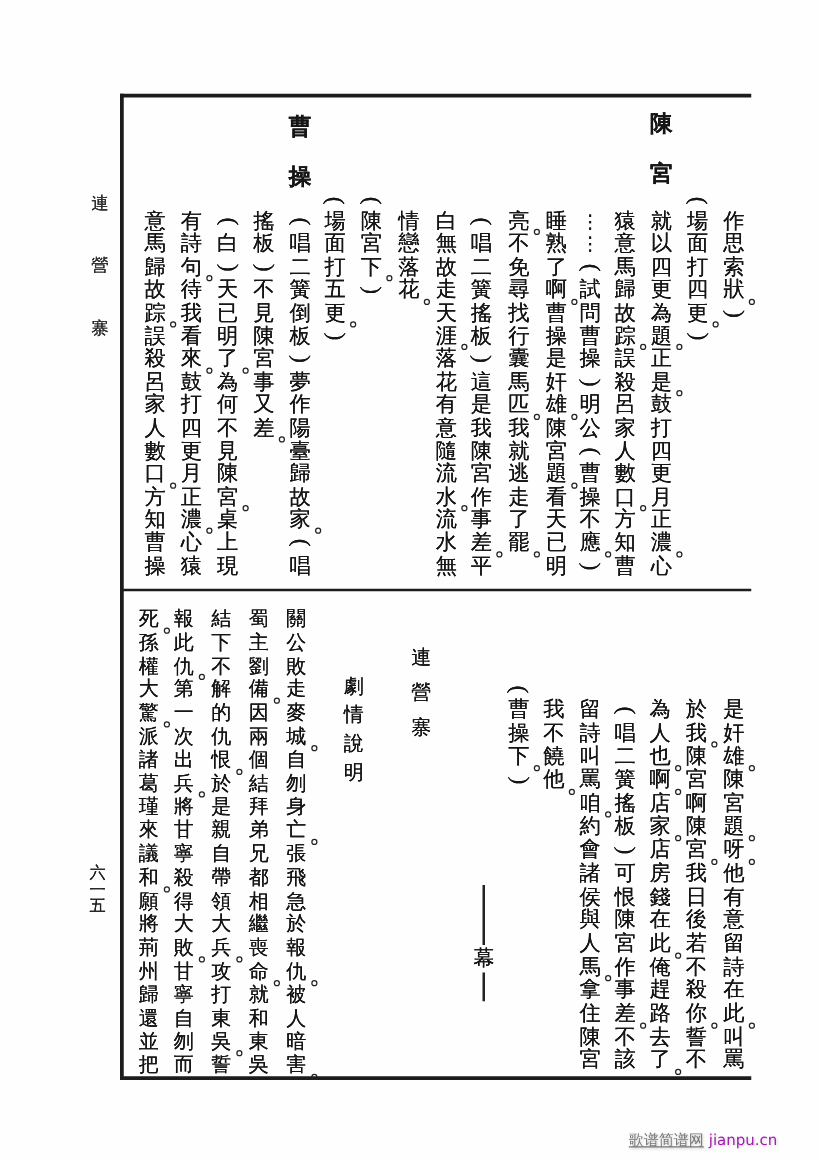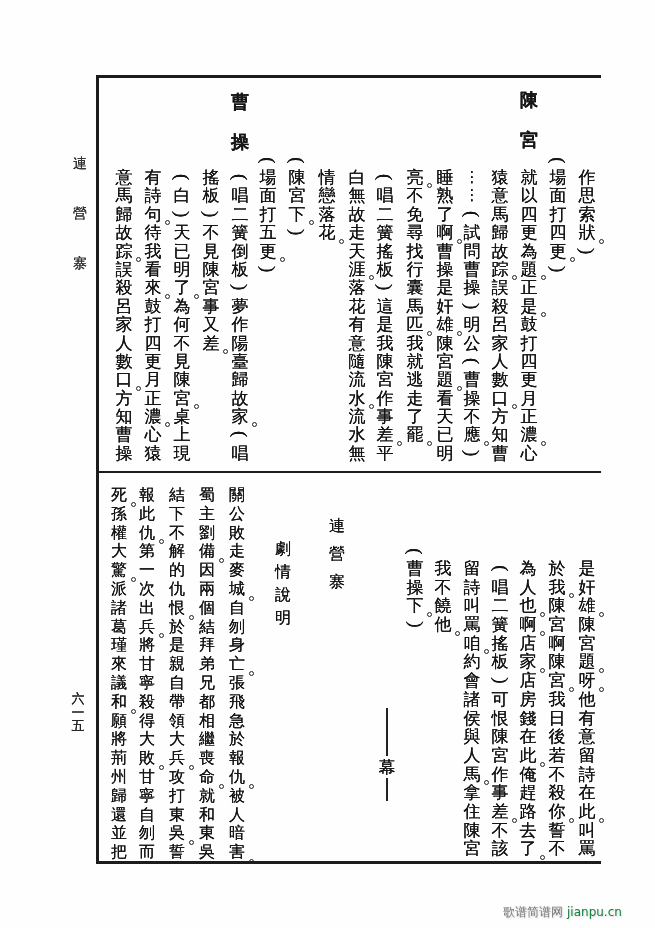--- a/index.html
+++ b/index.html
@@ -41,21 +41,21 @@
   .syn-heading .cell { width: 24px; }
   .margin-title { font-size: 14px; --p: 50px; color: #333; }
   .page-num { font-size: 13px; --p: 13.5px; color: #222; }
   .curtain-dash { position: absolute; width: 1.6px; background: #222; }
   .curtain-label { position: absolute; width: 22px; text-align: center; font-size: 17px; line-height: 20px; text-shadow: 0 0 0.5px #000; }
 
   .watermark {
     position: absolute; left: 503px; top: 904px; font-size: 12px; white-space: nowrap;
     font-family: "DejaVu Sans", sans-serif; text-shadow: 1px 1px 2px rgba(0,0,0,0.18);
   }
-  .wm-site { color: #777777; }
+  .wm-site { color: #777777; text-decoration: underline; }
   .wm-domain { margin-left: 4px; }
 </style>
 </head>
 <body>
 
 <div class="page">
 
   <div class="rule" style="left:96px;top:75px;width:505px;height:2.5px;"></div>
   <div class="rule" style="left:96px;top:75px;width:3px;height:789px;"></div>
   <div class="rule" style="left:96px;top:471px;width:505px;height:2px;"></div>
@@ -562,16 +562,16 @@
         <span class="cell">荊</span>
         <span class="cell">州</span>
         <span class="cell">歸</span>
         <span class="cell">還</span>
         <span class="cell">並</span>
         <span class="cell">把</span>
       </div>
   </div>
 
   <div class="watermark">
-    <span class="wm-site">歌谱简谱网</span><span class="wm-domain" style="color: #15803d;">jianpu.cn</span>
+    <span class="wm-site">歌谱简谱网</span><span class="wm-domain" style="color: #a21caf;">jianpu.cn</span>
   </div>
 
 </div>
 
 </body></html>

